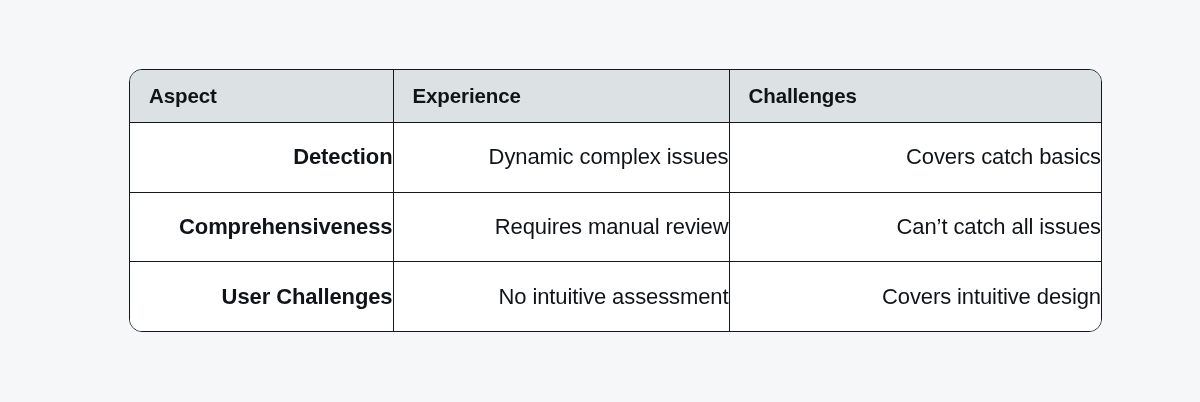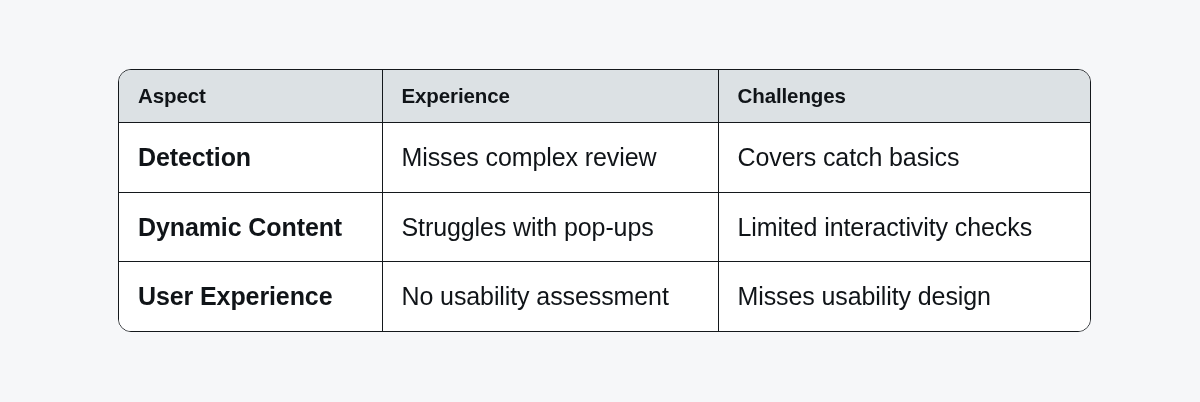--- a/index.html
+++ b/index.html
@@ -16,21 +16,21 @@
   }
 
   .canvas {
     position: relative;
     width: 1200px;
     height: 402px;
   }
 
   .comparison-table {
     position: absolute;
-    left: 118px;
+    left: 129px;
     top: 69px;
     width: 973px;
     height: 263px;
     box-sizing: border-box;
     border: 1.6px solid #14181c;
     border-radius: 13px;
     background: #ffffff;
     overflow: hidden;
   }
 
@@ -67,24 +67,25 @@
   .comparison-table thead th {
     background: #dce1e4;
     font-size: 20.5px;
     font-weight: 700;
     letter-spacing: -0.1px;
     height: 52px;
   }
 
   .comparison-table tbody td {
     background: #ffffff;
-    font-size: 25px;
+    font-size: 22px;
     font-weight: 400;
     letter-spacing: -0.1px;
     height: 51px;
+    text-align: right;
   }
 
   .comparison-table tbody td.aspect-cell {
     font-weight: 700;
   }
 </style>
 </head>
 <body>
 
 <div class="canvas">
@@ -99,30 +100,30 @@
       <thead>
         <tr>
           <th>Aspect</th>
           <th>Experience</th>
           <th>Challenges</th>
         </tr>
       </thead>
       <tbody>
         <tr>
           <td class="aspect-cell">Detection</td>
-          <td>Misses complex review</td>
+          <td>Dynamic complex issues</td>
           <td>Covers catch basics</td>
         </tr>
         <tr>
-          <td class="aspect-cell">Dynamic Content</td>
-          <td>Struggles with pop-ups</td>
-          <td>Limited interactivity checks</td>
+          <td class="aspect-cell">Comprehensiveness</td>
+          <td>Requires manual review</td>
+          <td>Can’t catch all issues</td>
         </tr>
         <tr>
-          <td class="aspect-cell">User Experience</td>
-          <td>No usability assessment</td>
-          <td>Misses usability design</td>
+          <td class="aspect-cell">User Challenges</td>
+          <td>No intuitive assessment</td>
+          <td>Covers intuitive design</td>
         </tr>
       </tbody>
     </table>
   </div>
 
 </div>
 
 </body></html>

